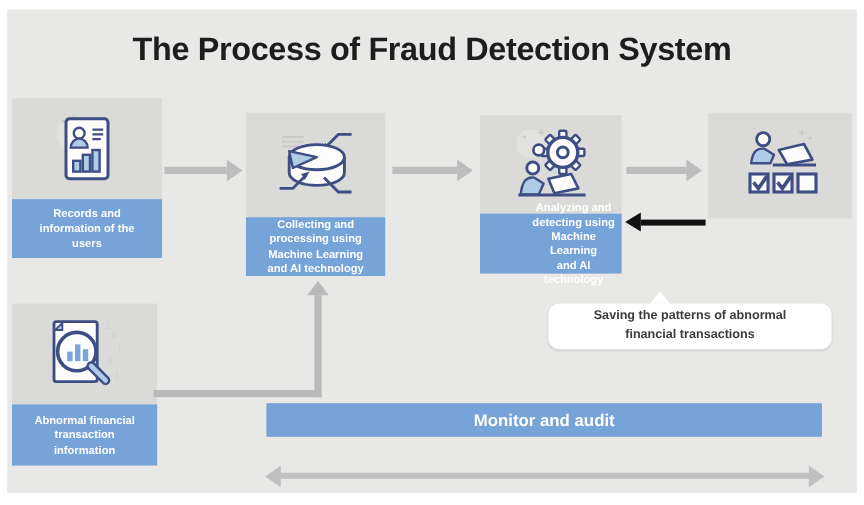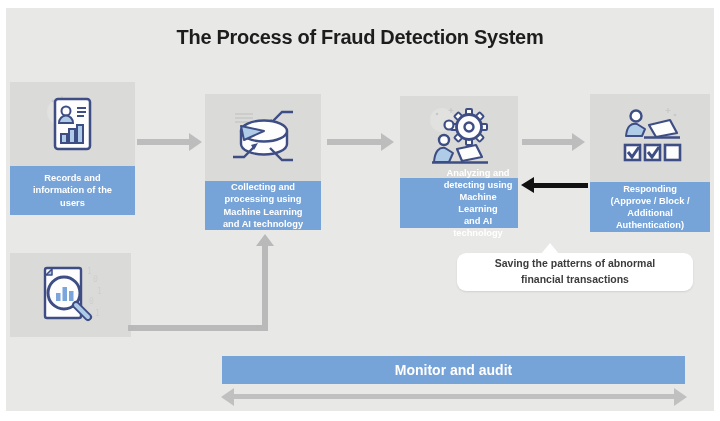--- a/index.html
+++ b/index.html
@@ -3,21 +3,21 @@
 <meta charset="utf-8">
 <style>
   html,body{margin:0;padding:0;}
   body{
     width:720px;height:421px;position:relative;background:#ffffff;
     font-family:"Liberation Sans", sans-serif;overflow:hidden;
   }
   .canvas{position:absolute;left:6px;top:8px;width:708px;height:403px;background:#e8e8e6;}
   .title{
     position:absolute;left:0;top:26px;width:720px;text-align:center;
-    font-size:20px;font-weight:bold;color:#1d1d1d;letter-spacing:-0.3px;
+    font-size:27px;font-weight:bold;color:#1d1d1d;letter-spacing:-0.3px;
   }
   .step{position:absolute;display:flex;flex-direction:column;}
   .icon-area{background:#dadad8;display:flex;align-items:center;justify-content:center;}
   .step-label{
     background:#76a3d8;color:#ffffff;font-weight:bold;font-size:9.3px;line-height:1.3;
     display:flex;align-items:center;justify-content:center;text-align:center;
     white-space:pre-line;padding:1px 2px;box-sizing:border-box;
   }
   
   .shaft{position:absolute;background:#bdbdbd;}
@@ -30,21 +30,21 @@
     position:absolute;left:457px;top:253px;width:236px;height:38px;background:#ffffff;
     border-radius:9px;display:flex;align-items:center;justify-content:center;text-align:center;
     font-size:10.5px;font-weight:bold;color:#3c3c3c;line-height:1.5;white-space:pre-line;
     box-shadow:0 1px 2px rgba(0,0,0,0.10);
   }
   .callout-pointer{
     position:absolute;left:541px;top:243px;width:0;height:0;
     border-left:9px solid transparent;border-right:9px solid transparent;border-bottom:11px solid #ffffff;
   }
   .monitor-bar{
-    position:absolute;left:222px;top:356px;width:463px;height:28px;background:#76a3d8;
+    position:absolute;left:222px;top:336px;width:463px;height:28px;background:#76a3d8;
     display:flex;align-items:center;justify-content:center;
     color:#ffffff;font-weight:bold;font-size:14px;
   }
   svg .navy{stroke:#3e4e85;}
 </style>
 </head>
 <body>
 
 <div class="canvas"></div>
 
@@ -130,44 +130,43 @@
       <path d="M10 32 C11 22 15 19 21 20 L29 25 L26 32 Z" fill="#aecbe8" class="navy" stroke-width="2" stroke-linejoin="round"></path>
       <polygon points="33,21 54,16 61,29 40,33" fill="#fdfdfd" class="navy" stroke-width="2.2" stroke-linejoin="round"></polygon>
       <path d="M28 33.5 h36" class="navy" stroke-width="2.6" fill="none"></path>
       <rect x="9" y="41" width="15" height="15" fill="#fdfdfd" class="navy" stroke-width="2.6"></rect>
       <rect x="29" y="41" width="15" height="15" fill="#fdfdfd" class="navy" stroke-width="2.6"></rect>
       <rect x="49" y="41" width="15" height="15" fill="#fdfdfd" class="navy" stroke-width="2.6"></rect>
       <polyline points="12,48 16,53 23,43" fill="none" class="navy" stroke-width="3"></polyline>
       <polyline points="32,48 36,53 43,43" fill="none" class="navy" stroke-width="3"></polyline>
     </svg>
   </div>
-  <div class="step-label" style="height:50px;">Responding
-(Approve / Block /
-Additional
-Authentication)</div>
 </div>
 
 <div class="step" style="left:10px;top:253px;width:121px;">
   <div class="icon-area" style="height:84px;">
     <svg width="72" height="70" viewBox="0 0 72 70">
       <text x="52" y="14" font-size="8" fill="#cfcfcd" font-family="DejaVu Sans Mono, monospace">1</text>
       <text x="58" y="22" font-size="8" fill="#cfcfcd" font-family="DejaVu Sans Mono, monospace">0</text>
       <text x="62" y="34" font-size="8" fill="#cfcfcd" font-family="DejaVu Sans Mono, monospace">1</text>
       <text x="54" y="44" font-size="8" fill="#cfcfcd" font-family="DejaVu Sans Mono, monospace">0</text>
       <text x="60" y="56" font-size="8" fill="#cfcfcd" font-family="DejaVu Sans Mono, monospace">1</text>
       <rect x="10" y="8" width="36" height="50" rx="2" fill="#fdfdfd" class="navy" stroke-width="2.4"></rect>
       <polygon points="11,15 17,9 17,15" fill="#aecbe8" class="navy" stroke-width="1.5" stroke-linejoin="round"></polygon>
       <circle cx="29" cy="33" r="16" fill="#fdfdfd" class="navy" stroke-width="3"></circle>
       <rect x="21" y="33" width="4.5" height="8" fill="#7ba6db"></rect>
       <rect x="27.5" y="27" width="4.5" height="14" fill="#7ba6db"></rect>
       <rect x="34" y="31" width="4.5" height="10" fill="#7ba6db"></rect>
       <path d="M41 45 L53 57" class="navy" stroke-width="8" stroke-linecap="round" fill="none"></path>
       <path d="M41 45 L53 57" stroke="#aecbe8" stroke-width="4" stroke-linecap="round" fill="none"></path>
     </svg>
   </div>
+  <div class="step-label" style="height:51px;">Abnormal financial
+transaction
+information</div>
 </div>
 
 <div>
   <div class="shaft" style="left:137px;top:139px;width:52px;height:6px;"></div>
   <div class="head-right" style="left:189px;top:133px;"></div>
 </div>
 <div>
   <div class="shaft" style="left:327px;top:139px;width:54px;height:6px;"></div>
   <div class="head-right" style="left:381px;top:133px;"></div>
 </div>

